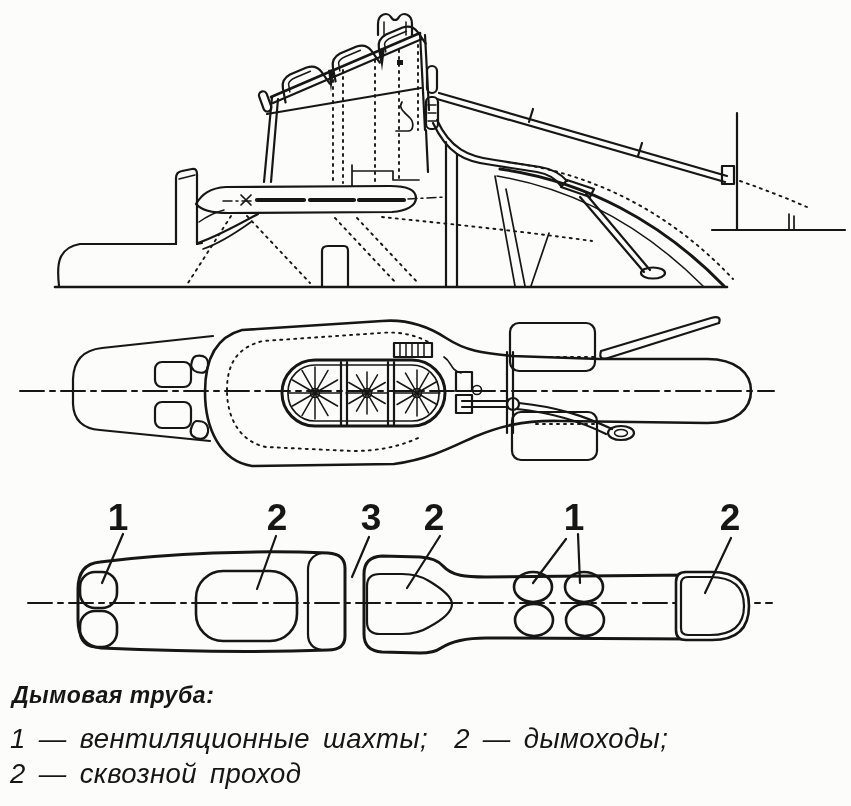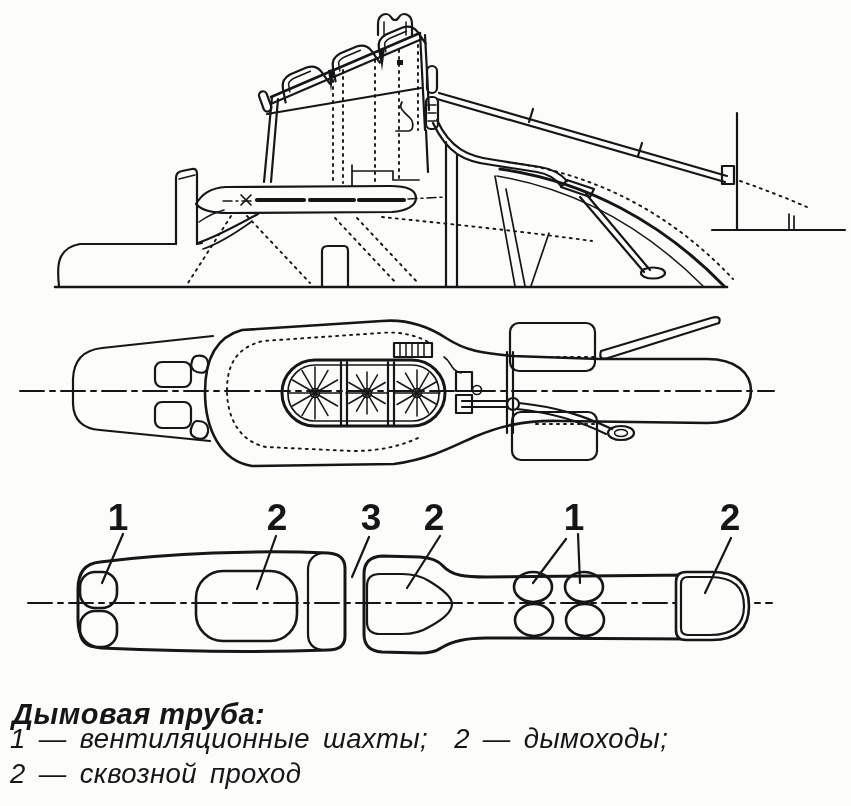--- a/index.html
+++ b/index.html
@@ -10,22 +10,22 @@
   .w1{stroke-width:1.5px}.w2{stroke-width:2.2px}.w2b{stroke-width:2.6px}
   .w3{stroke-width:3px}.w4{stroke-width:4.2px}.wthin{stroke-width:1.7px}
   .dot{stroke-dasharray:2 5;stroke-width:1.9px}
   .dashdot{stroke-dasharray:24 6 5 6;stroke-width:2px}
   .dashdot2{stroke-dasharray:9 4 2 4;stroke-width:1.5px}
   .fillink{fill:#161616;stroke:none}
   .paper{fill:#fcfcfa}
   .num{font-family:"Liberation Sans",sans-serif;font-weight:bold;font-size:37px;
        fill:#161616;stroke:none;text-anchor:middle;}
   .caption{position:absolute;left:0;top:0;width:851px;}
-  .cap-title{position:absolute;left:12px;top:682px;font-size:29px;font-weight:bold;
-             font-style:italic;letter-spacing:.5px;margin-top:16px;}
+  .cap-title{position:absolute;left:12px;top:682px;font-size:23px;font-weight:bold;
+             font-style:italic;letter-spacing:.5px;}
   .cap-line{position:absolute;font-size:27.5px;font-style:italic;letter-spacing:.4px;
             word-spacing:5px;white-space:pre;}
   .cap-l1{left:10px;top:723px;}
   .cap-l2{left:10px;top:758px;}
 </style>
 </head>
 <body>
 
 <div class="page">
 <svg width="851" height="806" viewBox="0 0 851 806">

